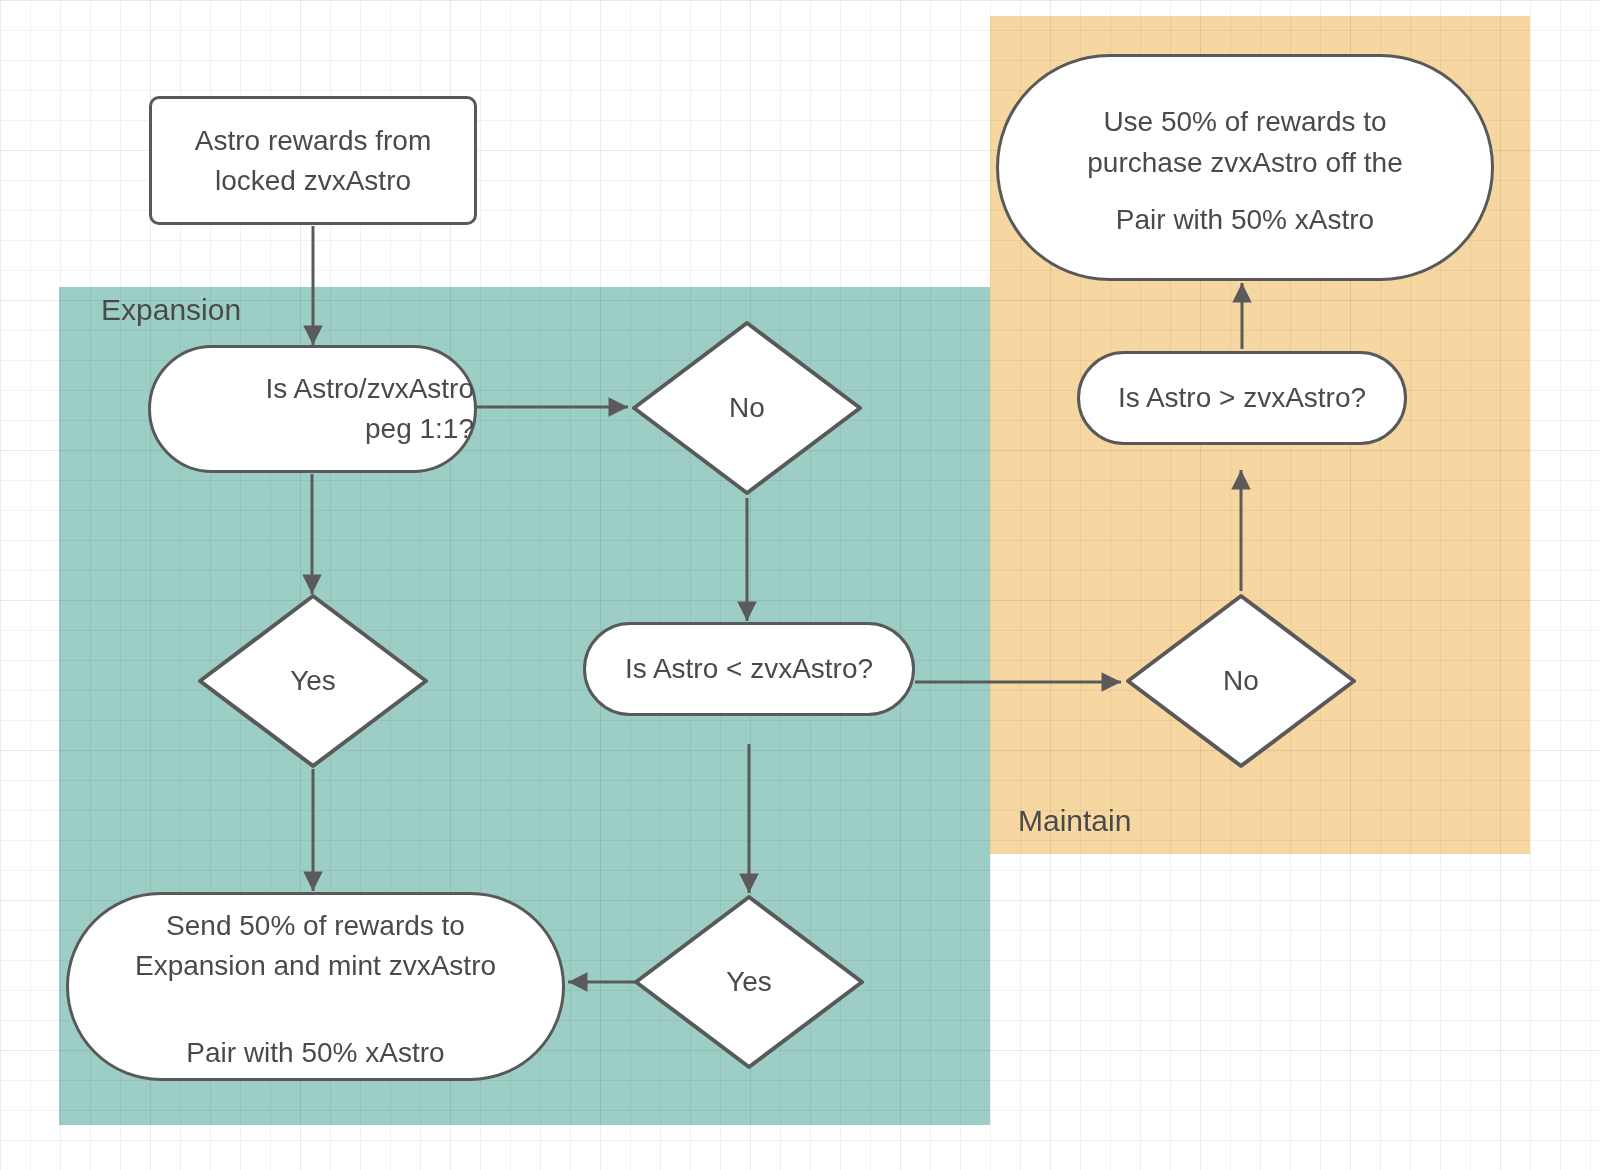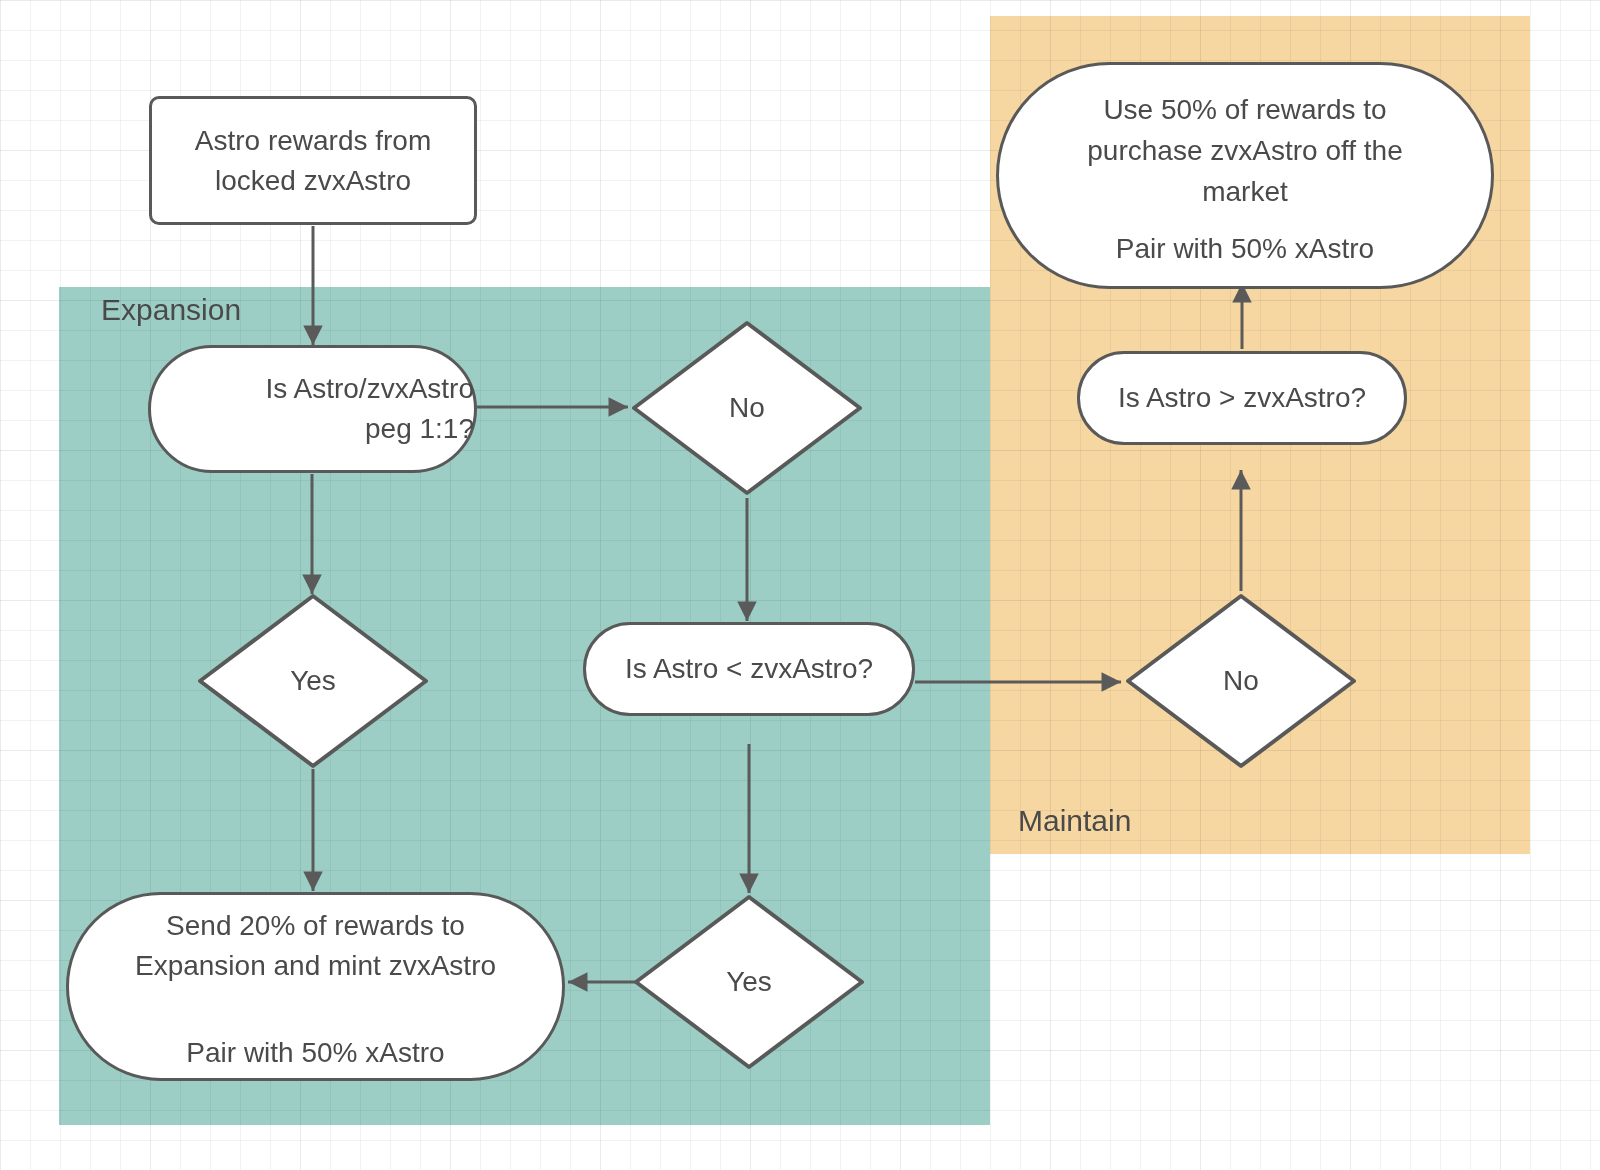--- a/index.html
+++ b/index.html
@@ -34,21 +34,21 @@
 
   svg.connectors{position:absolute;inset:0;z-index:3;}
   svg.connectors line{stroke:var(--connector);stroke-width:3;}
 
   .node{position:absolute;z-index:4;font-size:28px;line-height:40px;text-align:center;color:var(--text);}
   .box{background:var(--fill);border:3px solid var(--border);display:flex;flex-direction:column;align-items:center;justify-content:center;}
   .node-start{left:149px;top:96px;width:328px;height:129px;border-radius:10px;}
   .node-peg{left:148px;top:345px;width:329px;height:128px;border-radius:64px;align-items:flex-end;}
   .node-lt{left:583px;top:622px;width:332px;height:94px;border-radius:61px;}
   .node-gt{left:1077px;top:351px;width:330px;height:94px;border-radius:59px;}
-  .node-use{left:996px;top:62px;width:498px;height:227px;border-radius:114px;line-height:41px;}
+  .node-use{left:996px;top:54px;width:498px;height:227px;border-radius:114px;line-height:41px;}
   .node-send{left:66px;top:892px;width:499px;height:189px;border-radius:95px;gap:30px;line-height:40px;}
   .node-use .sub-label,.node-send .sub-label{line-height:28px;margin-top:23px;}
 
   .diamond{width:232px;height:176px;background:transparent;}
   .diamond svg{position:absolute;inset:0;}
   .diamond .diamond-label{position:absolute;inset:0;display:flex;align-items:center;justify-content:center;}
   .node-no-top{left:631px;top:320px;}
   .node-yes-left{left:197px;top:593px;}
   .node-no-right{left:1125px;top:593px;}
   .node-yes-bottom{left:633px;top:894px;}
@@ -121,33 +121,32 @@
   </div>
 
   <div class="node box node-gt">
     <span>Is Astro &gt; zvxAstro?</span>
   </div>
 
   <div class="node box node-use">
     <div>
       <div>Use 50% of rewards to</div>
       <div>purchase zvxAstro off the</div>
-      <div>market</div>
     </div>
     <div class="sub-label">Pair with 50% xAstro</div>
   </div>
 
   <div class="node diamond node-yes-bottom">
     <svg viewBox="0 0 232 176">
       <polygon points="116,3 229,88 116,173 3,88" fill="#ffffff" stroke="#595959" stroke-width="4" stroke-linejoin="round"></polygon>
     </svg>
     <span class="diamond-label">Yes</span>
   </div>
 
   <div class="node box node-send">
     <div>
-      <div>Send 20% of rewards to</div>
+      <div>Send 50% of rewards to</div>
       <div>Expansion and mint zvxAstro</div>
     </div>
     <div class="sub-label">Pair with 50% xAstro</div>
   </div>
 
 </div>
 
 </body></html>

